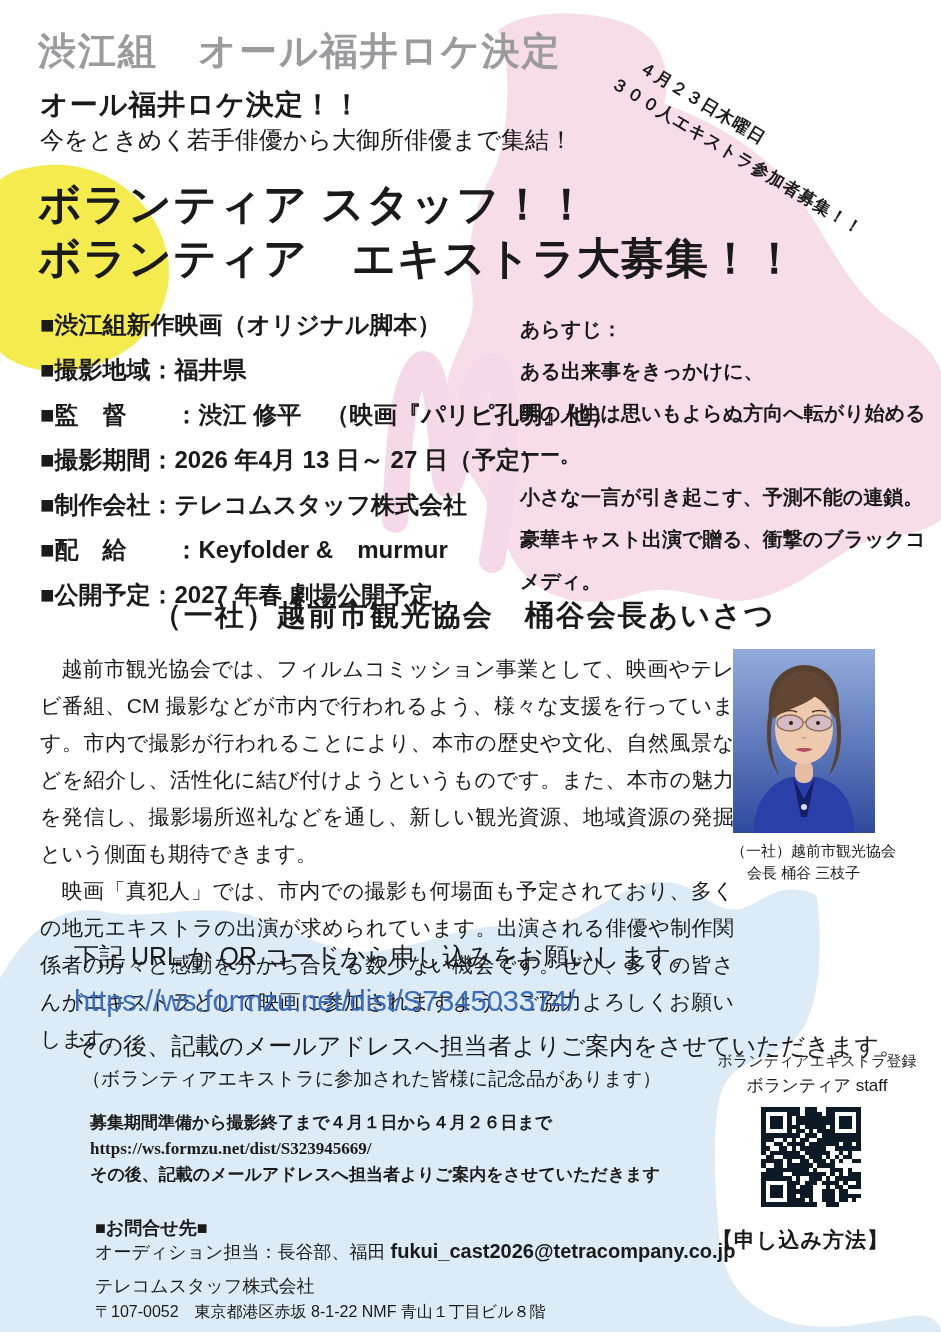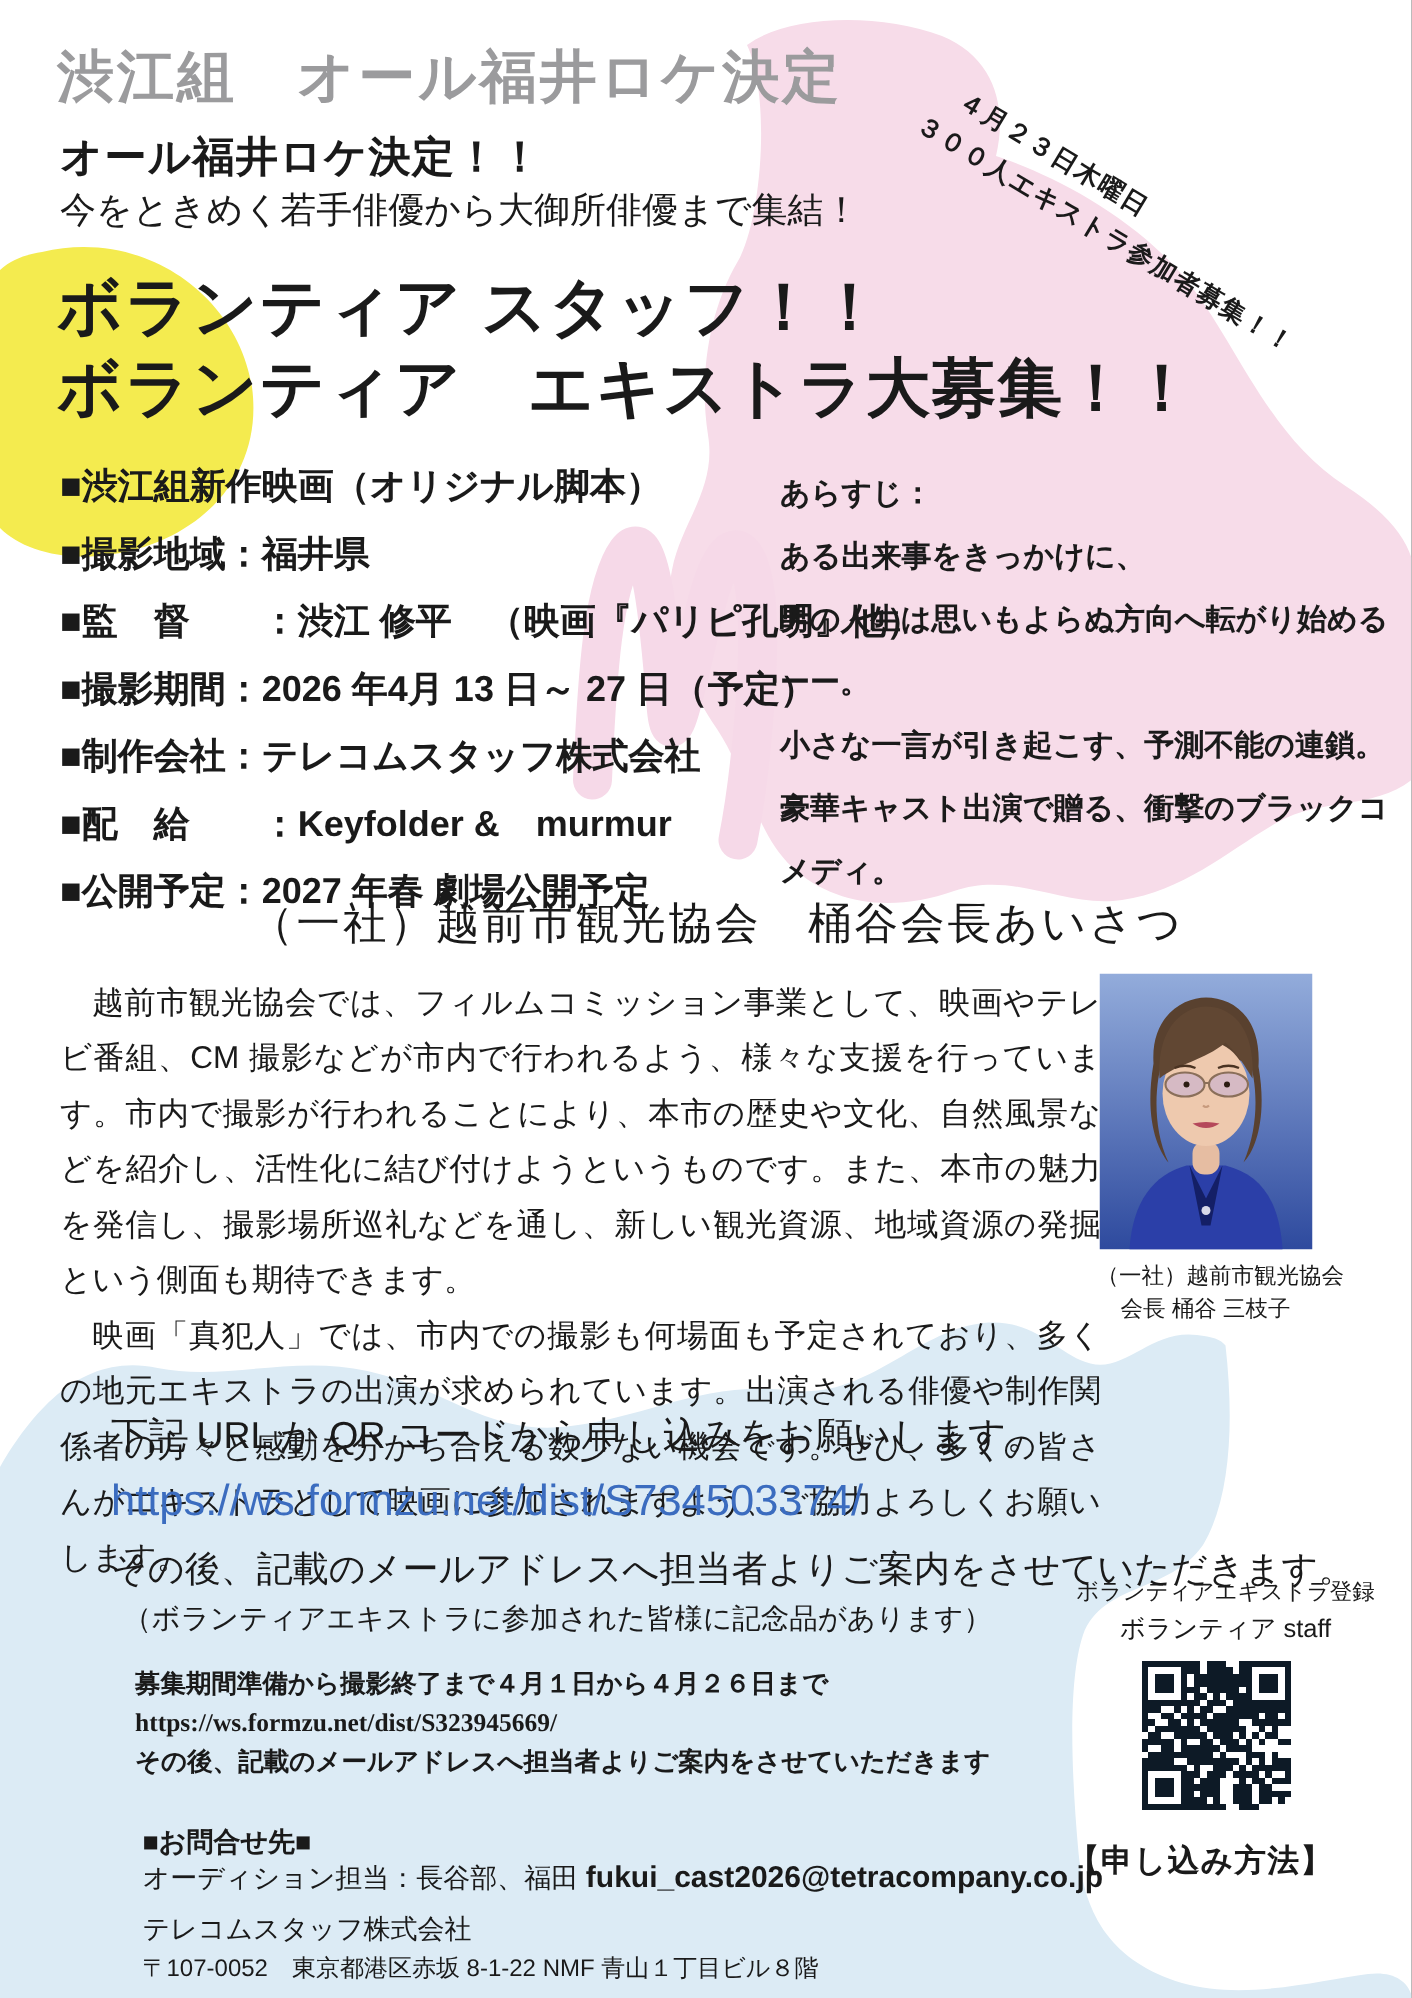--- a/index.html
+++ b/index.html
@@ -14,21 +14,21 @@
   .series-title{left:38px;top:26px;font-size:38px;font-weight:900;color:#9b9b9d;letter-spacing:2px;}
   .sub1{left:40px;top:86px;font-size:28px;font-weight:800;letter-spacing:1px;}
   .sub2{left:40px;top:124px;font-size:24px;font-weight:400;letter-spacing:0px;}
   .diag{left:634px;top:46px;width:340px;font-size:17px;font-weight:600;line-height:28px;
         transform:rotate(31deg);transform-origin:left top;letter-spacing:1px;}
   .diag .l1{padding-left:16px;}
   .big1{left:38px;top:176px;font-size:43px;font-weight:900;letter-spacing:1px;}
   .big2{left:38px;top:230px;font-size:43px;font-weight:900;letter-spacing:1px;}
   .info-list{left:40px;top:302px;width:640px;font-size:24px;font-weight:800;line-height:45px;letter-spacing:0px;}
   .synopsis{left:520px;top:308px;width:420px;font-size:20px;font-weight:800;line-height:42px;}
-  .greet-head{left:0px;top:596px;width:928px;text-align:center;font-size:29px;font-weight:400;letter-spacing:2px;padding-left:14px;}
+  .greet-head{left:0px;top:596px;width:928px;text-align:center;font-size:29px;font-weight:700;letter-spacing:2px;}
   .greet-body{left:40px;top:650px;width:694px;font-size:21px;line-height:37px;text-align:justify;font-weight:500;}
   .greet-body p{margin:0;}
   .photo{left:733px;top:649px;width:142px;height:184px;}
   .photo-cap{left:731px;top:840px;width:180px;font-size:15px;line-height:22px;font-weight:500;}
   .photo-cap .c2{padding-left:16px;}
   .apply1{left:74px;top:940px;font-size:25px;font-weight:500;}
   .apply-url{left:74px;top:985px;font-size:29px;font-weight:500;color:#3b6cbf;text-decoration:none;}
   .apply2{left:74px;top:1030px;font-size:24px;font-weight:500;}
   .note{left:82px;top:1066px;font-size:19px;font-weight:500;}
   .staff-block{left:90px;top:1110px;width:600px;font-size:17px;font-weight:700;line-height:26px;}

